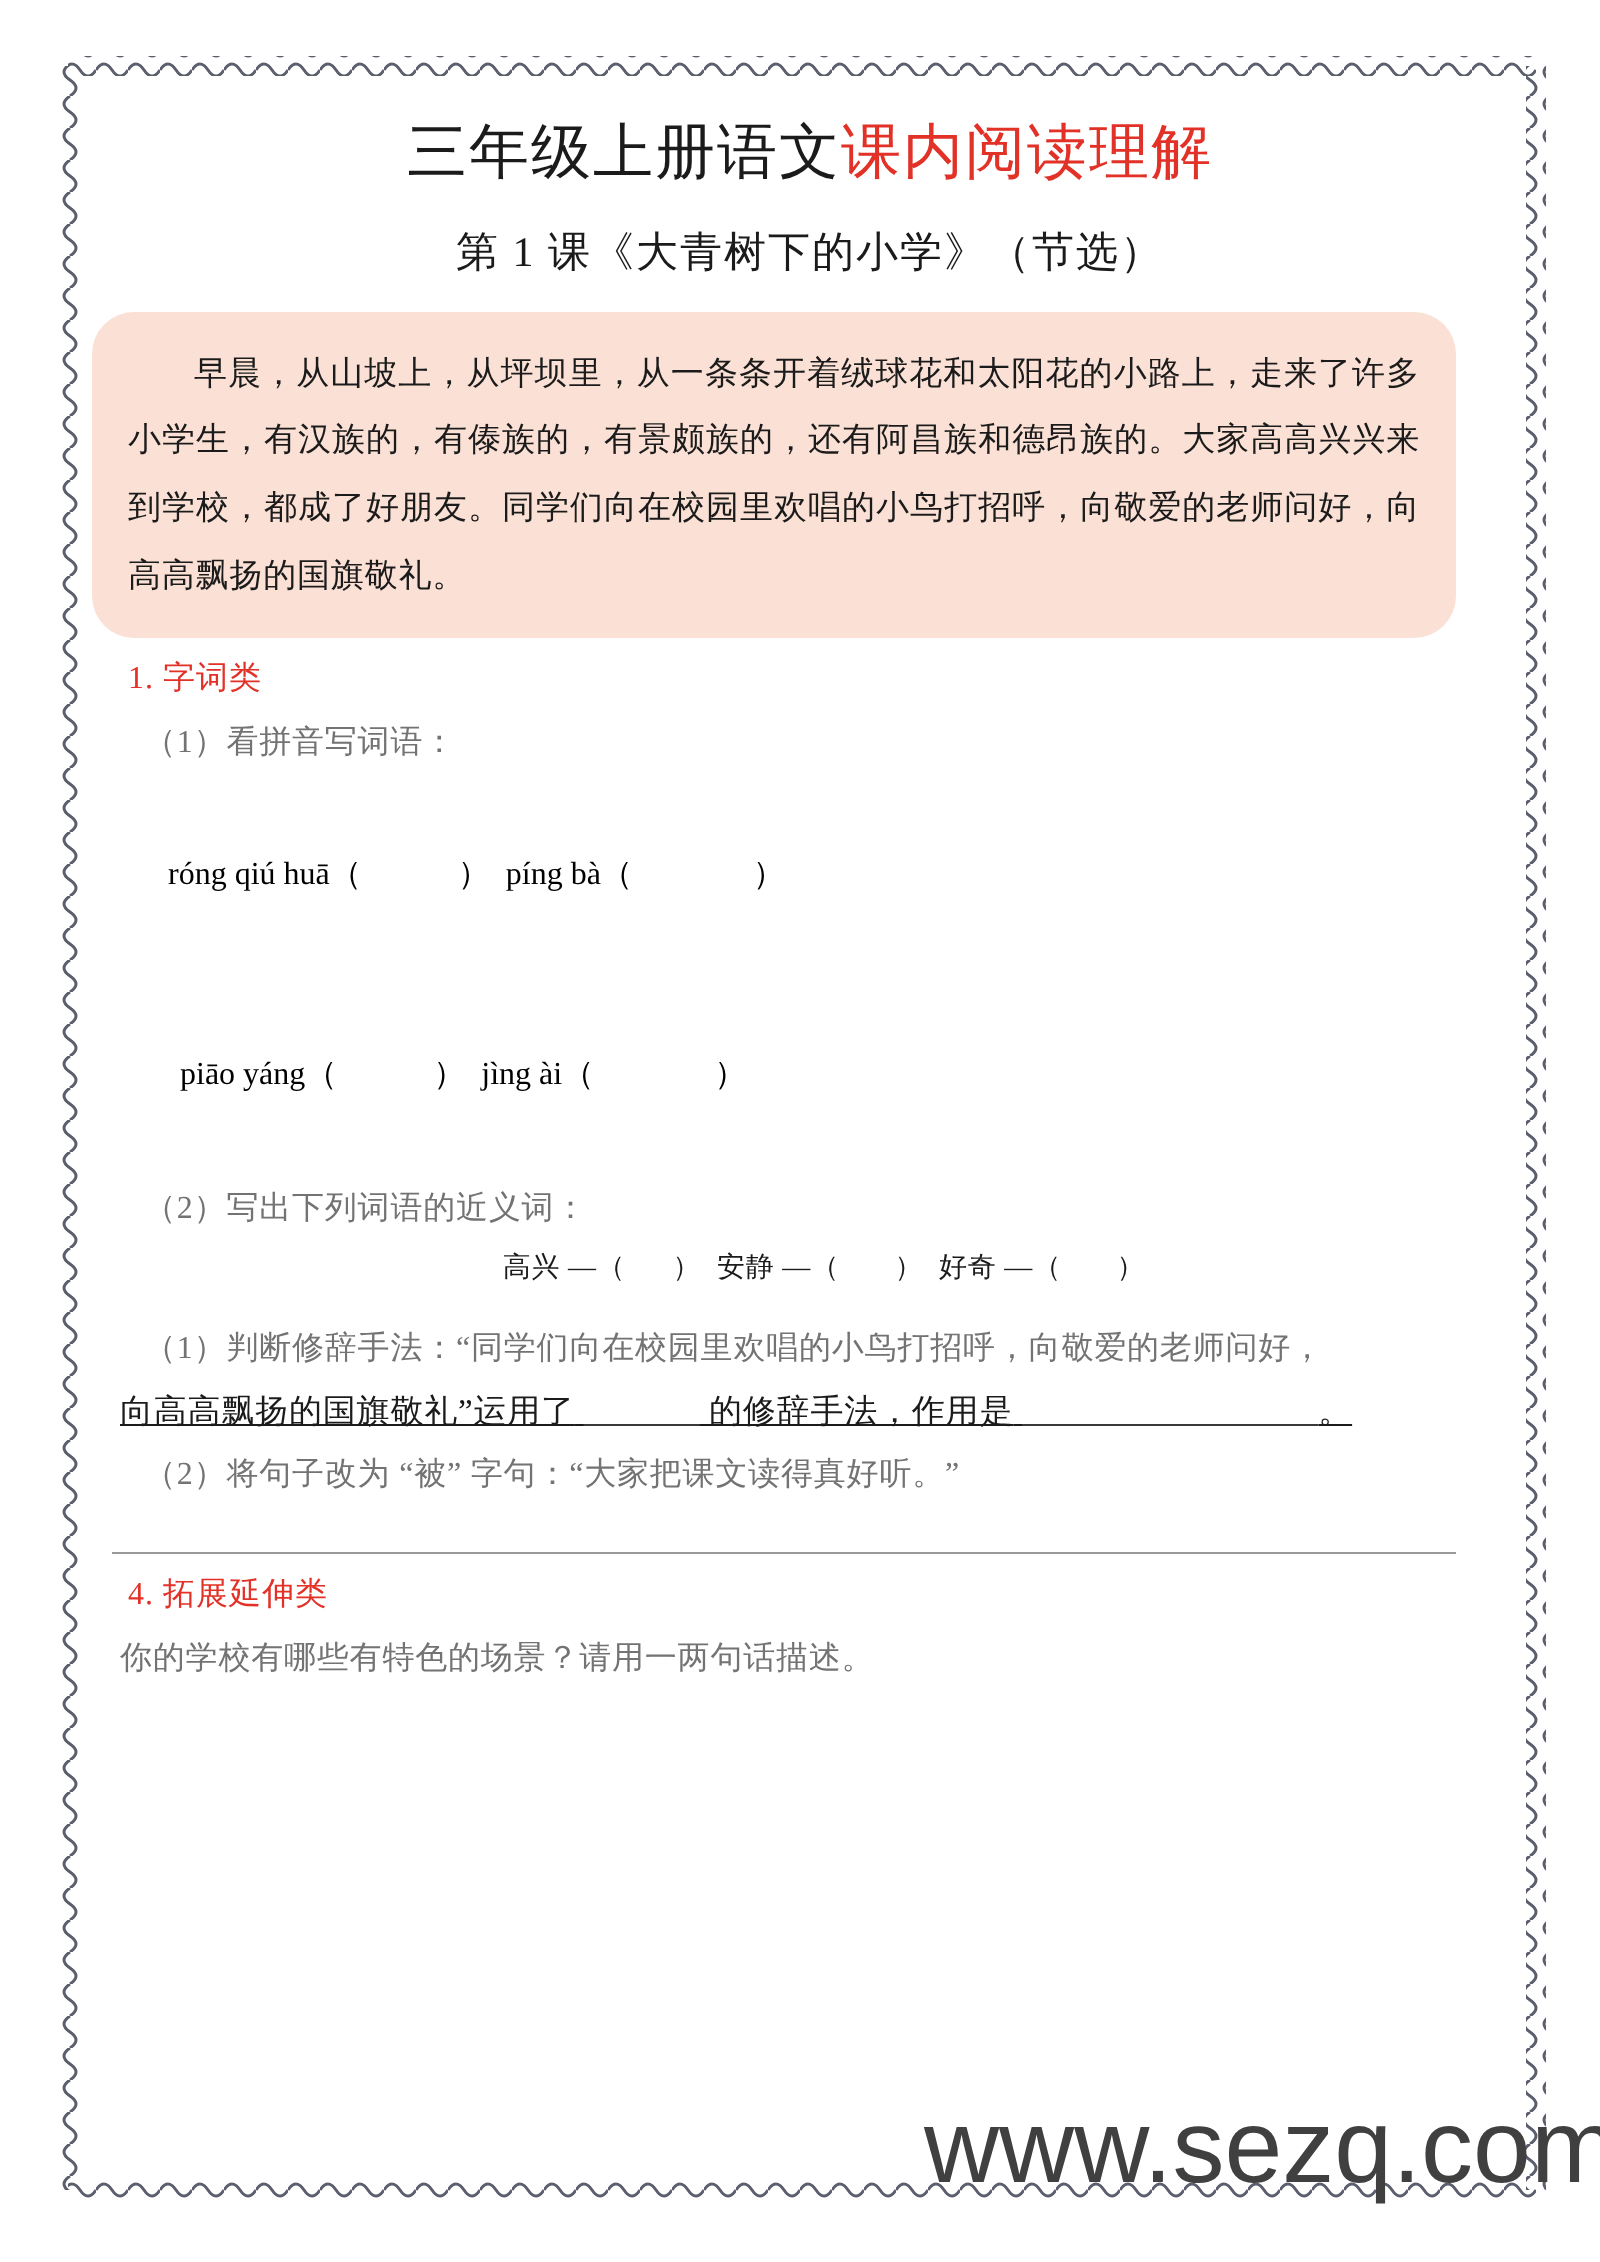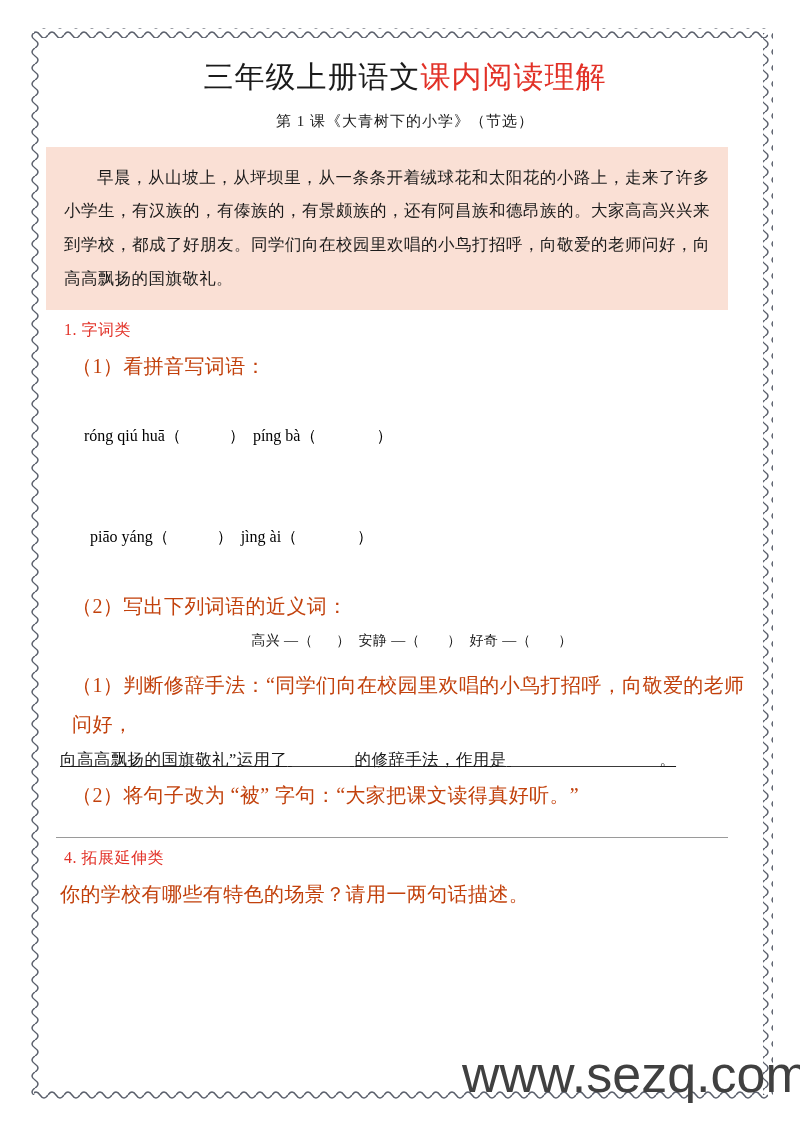--- a/index.html
+++ b/index.html
@@ -42,33 +42,34 @@
     letter-spacing: 1px;
     font-weight: 500;
     margin: 14px 0 0 0;
     white-space: nowrap;
   }
   .title .t-black { color: #1b1b1b; }
   .title .t-red { color: #e23127; }
 
   .subtitle {
     text-align: center;
-    font-size: 15px;
+    font-size: 21px;
     letter-spacing: 1px;
     margin: 16px 0 0 0;
     color: #1b1b1b;
   }
 
   
   .passage-box {
     background: #fae0d5;
     margin-top: 16px;
     padding: 14px 18px 14px 18px;
     width: 682px;
     box-sizing: border-box;
+    border-radius: 21px;
   }
   .passage-p {
     font-size: 16.5px;
     line-height: 2.05;
     text-align: justify;
     text-indent: 2em;
     letter-spacing: 0.4px;
     margin: 0;
     color: #1b1b1b;
   }
@@ -76,25 +77,25 @@
 
   
   .section { margin-top: 10px; }
   .sec-head {
     color: #e23127;
     font-size: 16px;
     letter-spacing: 0.5px;
     margin: 10px 0 6px 18px;
   }
   .q-line {
-    font-size: 20px;
+    font-size: 16px;
     line-height: 1.95;
     letter-spacing: 0.4px;
     margin: 0 0 0 18px;
-    color: #c2410c;
+    color: #737373;
   }
   .q-line.indent { margin-left: 26px; }
   .q-line.flush { margin-left: 14px; }
   .q-cont {
     font-size: 16.5px;
     line-height: 1.95;
     letter-spacing: 0.4px;
     margin: 0 0 0 14px;
     color: #1b1b1b;
     text-decoration: underline;

